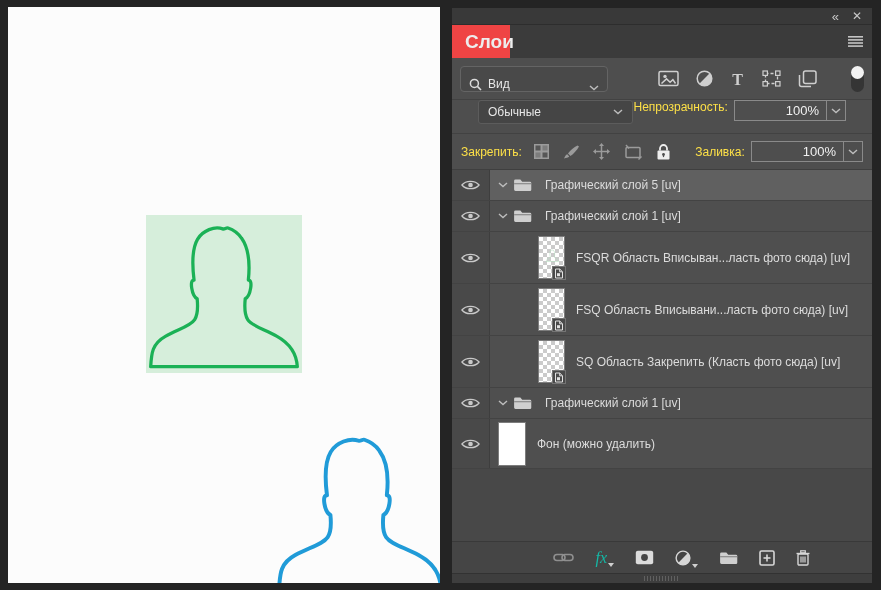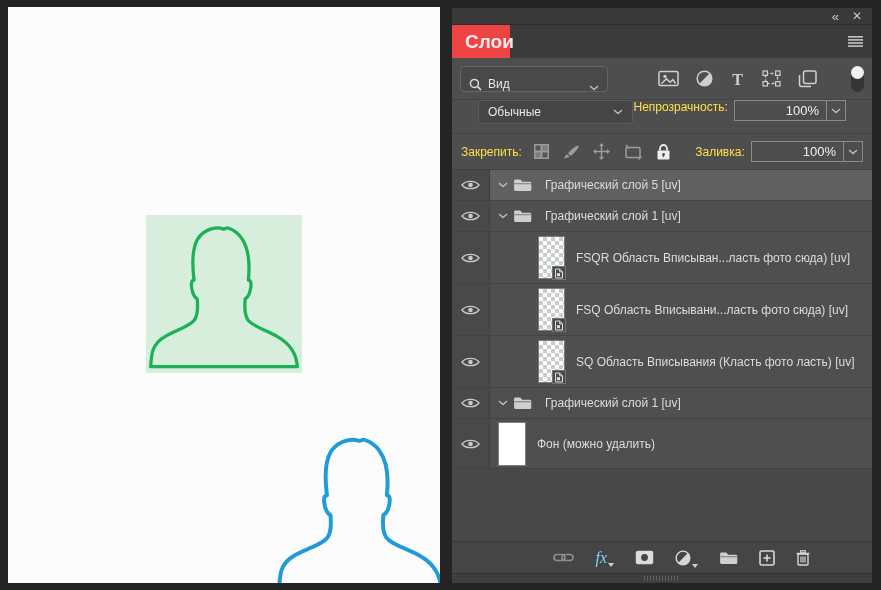--- a/index.html
+++ b/index.html
@@ -134,21 +134,21 @@
     display:flex; align-items:center; justify-content:center;
   }
 
   .empty-area { flex:1 1 auto; background:#484848; }
 
   .bottom-toolbar {
     height:32px; background:#454545; border-top:1px solid #393939;
     display:flex; align-items:center; justify-content:flex-end; gap:21px;
     padding-right:62px; flex:0 0 auto;
   }
-  .fx-wrap { display:flex; align-items:flex-end; color:#7dd3fc; }
+  .fx-wrap { display:flex; align-items:flex-end; color:#14b8a6; }
   .fx-text { font-family:"Liberation Serif", serif; font-style:italic; font-size:16px; line-height:14px; }
   .mini-caret { width:0; height:0; border-left:3px solid transparent; border-right:3px solid transparent; border-top:4px solid #cfcfcf; margin-left:1px; margin-bottom:-2px; }
 
   .resize-strip {
     height:10px; background:#3e3e3e; border-top:1px solid #323232;
     display:flex; align-items:center; justify-content:center; flex:0 0 auto;
   }
   .grip {
     width:36px; height:5px;
     background-image:repeating-linear-gradient(90deg,#606060 0 1px,transparent 1px 3px);
@@ -423,21 +423,21 @@
           </svg>
         </div>
       <div class="row-content">
         <div class="thumb checker">
           <div class="so-badge">
             <svg width="10" height="11">
                 <use href="#page-badge"></use>
               </svg>
           </div>
         </div>
-        <span class="layer-name">SQ Область Вписывания (Класть фото ласть) [uv]</span>
+        <span class="layer-name">SQ Область Закрепить (Класть фото сюда) [uv]</span>
       </div>
     </div>
 
     <div class="layer-row row-group">
       <div class="eye-cell">
           <svg width="19" height="12">
             <use href="#eye"></use>
           </svg>
         </div>
       <div class="row-content">

